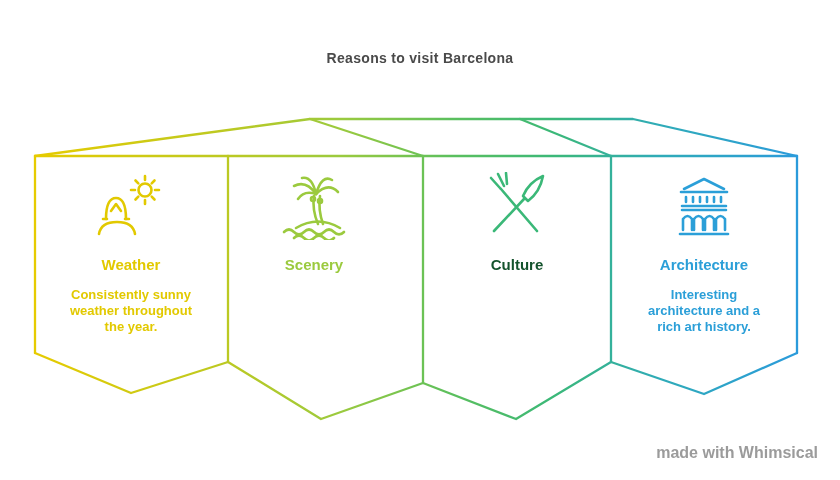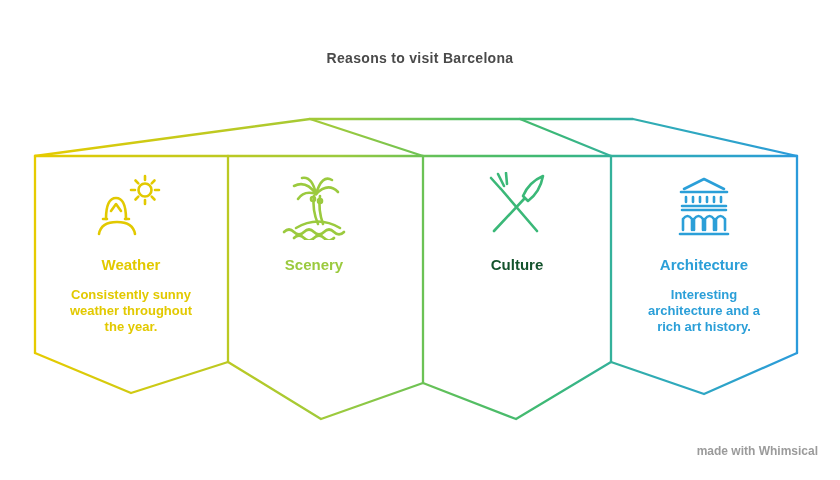--- a/index.html
+++ b/index.html
@@ -17,21 +17,21 @@
   .card-heading { margin-top:14px; font-size:15px; font-weight:700; }
   .card-body {
     margin-top:14px; font-size:13px; font-weight:700; line-height:16px;
     white-space:pre-line;
   }
   .card-weather  { left:37px;  color:#e2c900; }
   .card-scenery  { left:220px; color:#9bca3e; }
   .card-culture  { left:423px; color:#14532d; }
   .card-architecture { left:610px; color:#2b9fd8; }
   .watermark {
-    position:absolute; top:444px; right:22px; font-size:12px; font-weight:600;
+    position:absolute; top:444px; right:22px; font-size:16px; font-weight:600;
     color:#9b9b9b; cursor:pointer;
   }
   .icon-stroke { fill:none; stroke-width:2.6; stroke-linecap:round; stroke-linejoin:round; }
 </style>
 </head>
 <body>
 
 <div class="canvas">
 
   <div class="diagram-title">Reasons to visit Barcelona</div>

